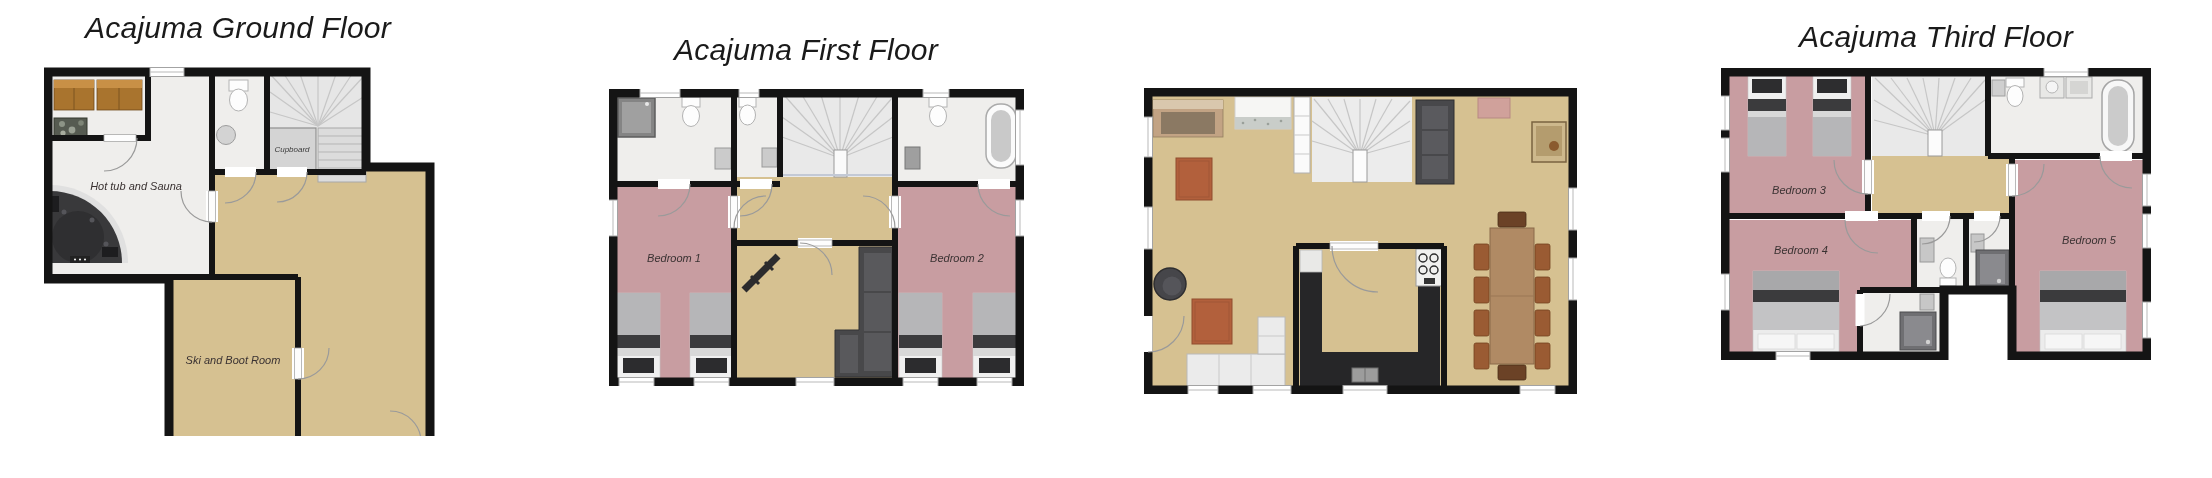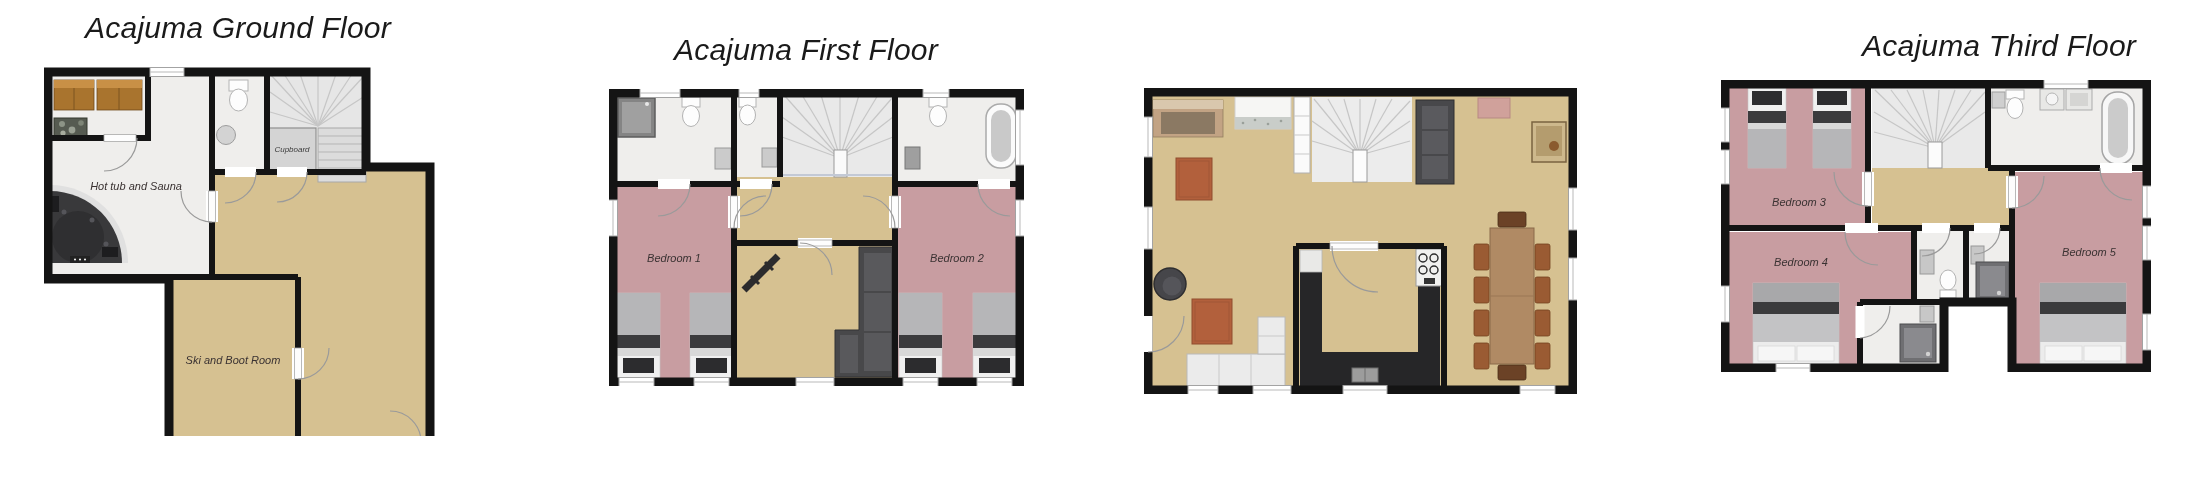--- a/index.html
+++ b/index.html
@@ -31,21 +31,21 @@
   .tread{stroke:#b5b5b5;stroke-width:1;}
   .fix{fill:#fdfdfd;stroke:#b3b3b3;stroke-width:1;}
 </style>
 </head>
 <body>
 
 <div class="canvas">
 
   <div class="floor-title" style="left:38px;top:11px;">Acajuma Ground Floor</div>
   <div class="floor-title" style="left:606px;top:33px;">Acajuma First Floor</div>
-  <div class="floor-title" style="left:1736px;top:29px;text-align:right;">Acajuma Third Floor</div>
+  <div class="floor-title" style="left:1736px;top:20px;">Acajuma Third Floor</div>
 
   <div class="plan" style="left:44px;top:64px;">
   <svg width="392" height="386" viewBox="44 64 392 386">
 
     <rect class="f-tile" x="48" y="72" width="164" height="205"></rect>
     <rect class="f-tile" x="212" y="72" width="55" height="100"></rect>
     <rect x="267" y="72" width="99" height="100" fill="#f2f2f1"></rect>
     <rect class="f-tan" x="212" y="172" width="86" height="105"></rect>
     <path class="f-tan" d="M298,172 H366 V167 H430 V442 H298 Z"></path>
     <rect class="f-tan" x="169" y="277" width="129" height="165"></rect>
@@ -473,21 +473,21 @@
       <rect class="win" x="1253" y="385.5" width="38" height="9"></rect>
           <line class="winl" x1="1253" y1="390" x2="1291" y2="390"></line>
       <rect class="win" x="1343" y="385.5" width="44" height="9"></rect>
           <line class="winl" x1="1343" y1="390" x2="1387" y2="390"></line>
       <rect class="win" x="1520" y="385.5" width="35" height="9"></rect>
           <line class="winl" x1="1520" y1="390" x2="1555" y2="390"></line>
     </g>
   </svg>
   </div>
 
-  <div class="plan" style="left:1721px;top:80px;">
+  <div class="plan" style="left:1721px;top:68px;">
   <svg width="430" height="292" viewBox="1721 80 430 292">
 
     <rect class="f-pink" x="1729" y="88" width="139" height="140"></rect>
     <rect class="f-pink" x="1729" y="232" width="185" height="132"></rect>
     <rect class="f-pink" x="2012" y="172" width="131" height="192"></rect>
     <rect class="f-st" x="1872" y="88" width="116" height="80"></rect>
     <rect class="f-tile" x="1988" y="88" width="155" height="80"></rect>
     <rect class="f-tan" x="1872" y="168" width="140" height="60"></rect>
     <rect class="f-tile" x="1914" y="228" width="52" height="74"></rect>
     <rect class="f-tile" x="1966" y="228" width="46" height="74"></rect>

